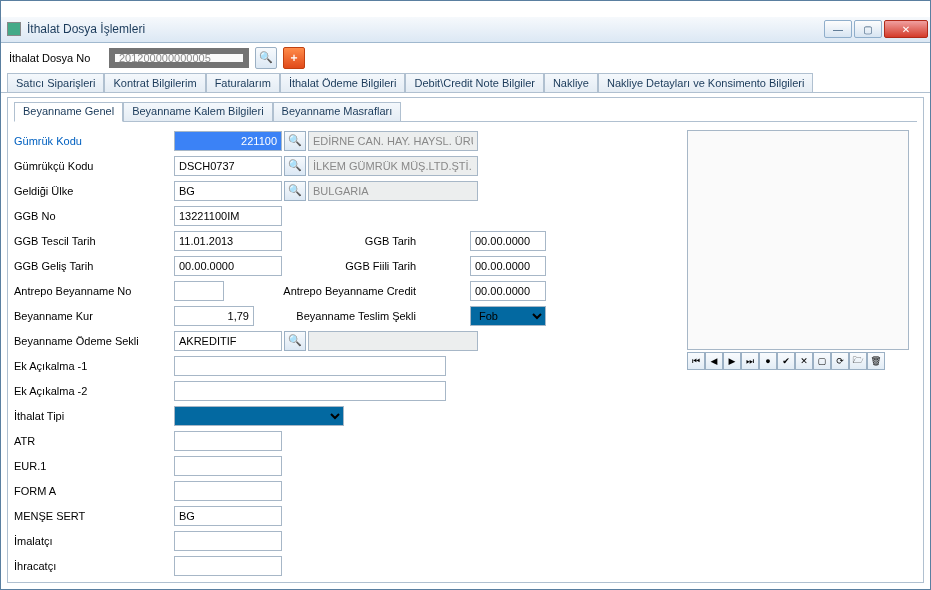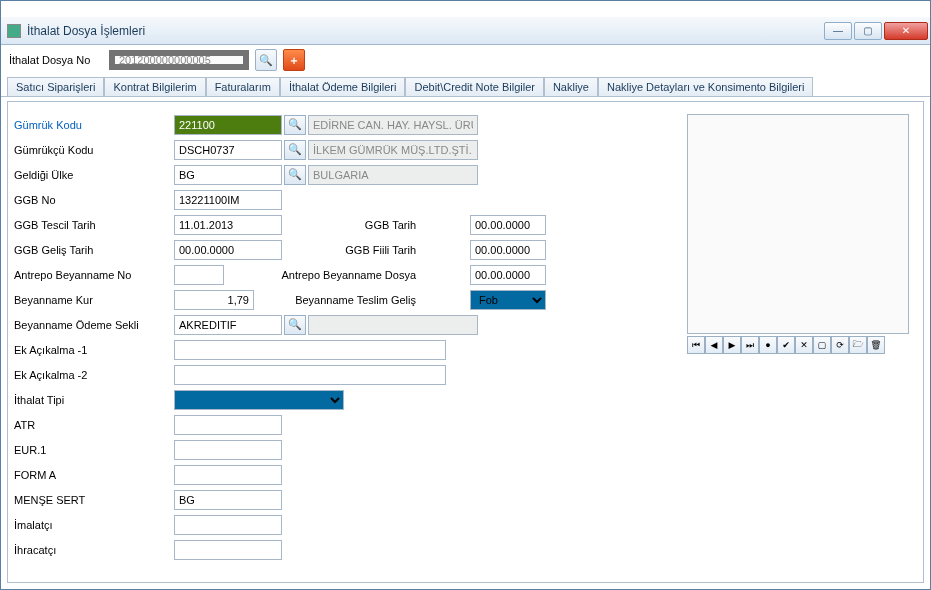--- a/index.html
+++ b/index.html
@@ -29,21 +29,21 @@
 .tabs2 .tab { padding: 2px 8px; }
 
 .form-area { display: flex; gap: 20px; padding-top: 6px; }
 .leftcol { flex: 1; }
 .rightcol { width: 230px; padding-top: 2px; }
 
 .row { display: flex; align-items: center; height: 25px; }
 .row .flbl { width: 160px; }
 .row .flbl.blue { color: #0060c0; }
 .row .fin { width: 108px; height: 20px; border: 1px solid #a7b7c7; padding: 0 4px; background:#fff; }
-.row .fin.sel { background:#4d7c0f; color:#fff; }
+.row .fin.sel { background:#3b82f6; color:#fff;text-align:right; }
 .row .fin.num { text-align: right; }
 .row .fin.wide { width: 272px; }
 .row .fin.desc { width: 170px; background:#eceeee; color:#888; margin-left:2px; }
 .row .lookup { width: 22px; height: 20px; border:1px solid #9bb0c4; background: linear-gradient(to bottom,#f7fafd,#dce8f4); display:flex; align-items:center; justify-content:center; margin-left:2px; }
 .row .sub2 { display:flex; align-items:center;gap:48px; }
 .row .sub2 .slbl { width: 140px; padding-left: 8px; text-align:right; padding-right:6px; }
 .row .sub2 .fin { width: 76px; }
 .row select.fin { background:#0369a1; }
 .row select.fin.drop { width: 170px; }
 
@@ -82,20 +82,25 @@
     <div class="tab">Kontrat Bilgilerim</div>
     <div class="tab">Faturalarım</div>
     <div class="tab">İthalat Ödeme Bilgileri</div>
     <div class="tab">Debit\Credit Note Bilgiler</div>
     <div class="tab">Nakliye</div>
     <div class="tab">Nakliye Detayları ve Konsimento Bilgileri</div>
 
   </div>
 
   <div class="subpanel">
+    <div class="tabs2">
+      <div class="tab active">Beyanname Genel</div>
+      <div class="tab">Beyanname Kalem Bilgileri</div>
+      <div class="tab">Beyanname Masrafları</div>
+    </div>
 
     <div class="form-area">
       <div class="leftcol">
 
         <div class="row">
           <span class="flbl blue">Gümrük Kodu</span>
           <input class="fin sel" value="221100" style="">
           <div class="lookup">
               <span>🔍</span>
             </div>
@@ -140,30 +145,30 @@
           <div class="sub2">
             <span class="slbl">GGB Fiili Tarih</span>
             <input class="fin" value="00.00.0000" style="">
           </div>
         </div>
 
         <div class="row">
           <span class="flbl">Antrepo Beyanname No</span>
           <input class="fin" style="width: 50px;" value="">
           <div class="sub2">
-            <span class="slbl" style="width:198px">Antrepo Beyanname Dosya</span>
+            <span class="slbl" style="width:198px">Antrepo Beyanname Credit</span>
             <input class="fin" value="00.00.0000" style="">
           </div>
         </div>
 
         <div class="row">
           <span class="flbl">Beyanname Kur</span>
           <input class="fin num" style="width: 80px;" value="1,79">
           <div class="sub2">
-            <span class="slbl" style="width:168px">Beyanname Teslim Geliş</span>
+            <span class="slbl" style="width:168px">Beyanname Teslim Şekli</span>
             <select class="fin" style="width:76px">
               <option>Fob</option>
             </select>
           </div>
         </div>
 
         <div class="row">
           <span class="flbl">Beyanname Ödeme Sekli</span>
           <input class="fin" value="AKREDITIF" style="">
           <div class="lookup">

